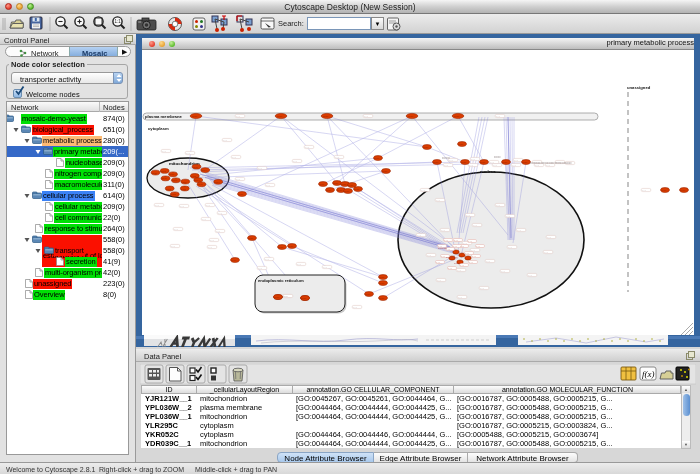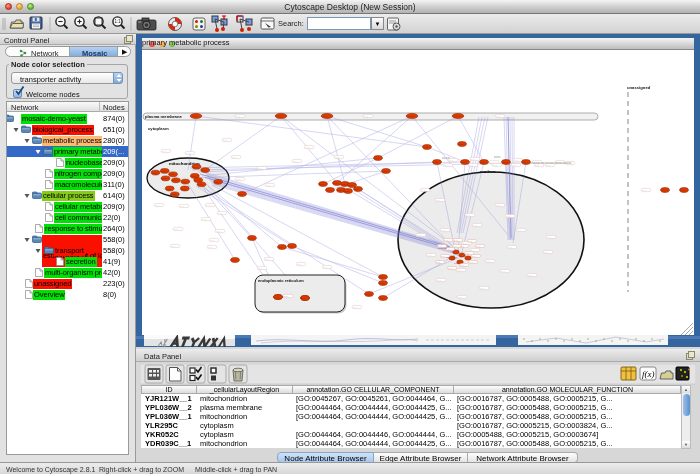--- a/index.html
+++ b/index.html
@@ -230,21 +230,21 @@
 </div>
 <div style="position:absolute;left:0;top:88px;width:122px;height:11px;">
 <svg style="position:absolute;left:17px;top:3px" width="6" height="6">
           <path d="M0.5 1 L5.5 1 L3 5 z" fill="#555"></path>
         </svg>
 <svg style="position:absolute;left:25px;top:1px" width="10" height="8">
           <rect x="0.5" y="2" width="9" height="5.5" rx="1" fill="#5b87b5" stroke="#2d5a85" stroke-width="0.7"></rect>
           <rect x="0.5" y="1" width="4.5" height="2" rx="0.8" fill="#5b87b5" stroke="#2d5a85" stroke-width="0.7"></rect>
           <rect x="1.2" y="3" width="7.6" height="1.5" fill="#86aacc"></rect>
         </svg>
-<span style="position:absolute;left:35px;top:0.5px;max-width:60px;overflow:hidden;white-space:nowrap;background:#84cc16;color:#000;padding:0 1px;display:inline-block;height:10px;line-height:10px;letter-spacing:-0.1px">cellular process</span>
+<span style="position:absolute;left:35px;top:0.5px;max-width:60px;overflow:hidden;white-space:nowrap;background:#3b82f6;color:#000;padding:0 1px;display:inline-block;height:10px;line-height:10px;letter-spacing:-0.1px">cellular process</span>
 <span style="position:absolute;left:96px;top:0.5px;color:#000;line-height:10px">614(0)</span>
 </div>
 <div style="position:absolute;left:0;top:99px;width:122px;height:11px;">
 <svg style="position:absolute;left:38px;top:1px" width="8" height="9">
           <path d="M0.5 0.5 h4.5 l2.5 2.5 v5.5 h-7 z" fill="#fff" stroke="#888" stroke-width="0.7"></path>
           <path d="M5 0.5 v2.5 h2.5" fill="none" stroke="#888" stroke-width="0.7"></path>
         </svg>
 <span style="position:absolute;left:47px;top:0.5px;max-width:48px;overflow:hidden;white-space:nowrap;background:#00e005;color:#000;padding:0 1px;display:inline-block;height:10px;line-height:10px;letter-spacing:-0.1px">cellular metabo</span>
 <span style="position:absolute;left:96px;top:0.5px;color:#000;line-height:10px">209(0)</span>
 </div>
@@ -323,21 +323,21 @@
   </div>
 </div>
 
 <div class="abs" style="left:136px;top:34px;width:564px;height:312px;background:#35659f">
 
   <div class="abs" style="left:3px;top:0px;width:558px;height:302px;background:#35659f">
     <div class="abs" style="left:3px;top:4px;width:552px;height:12px;background:linear-gradient(#f4f4f4,#bdbdbd);border-bottom:1px solid #888">
       <div class="abs" style="left:7px;top:3px;width:6px;height:6px;border-radius:50%;background:radial-gradient(circle at 35% 30%,#ff9a8a,#e33d2c 70%)"></div>
       <div class="abs" style="left:17px;top:3px;width:6px;height:6px;border-radius:50%;background:radial-gradient(circle at 35% 30%,#ffd98a,#e8a233 70%)"></div>
       <div class="abs" style="left:27px;top:3px;width:6px;height:6px;border-radius:50%;background:radial-gradient(circle at 35% 30%,#c4f09a,#5dbb2d 70%)"></div>
-      <div class="abs" style="left:0;top:0;width:552px;text-align:left;font-size:7.5px;color:#111">primary metabolic process</div>
+      <div class="abs" style="left:0;top:0;width:552px;text-align:right;font-size:7.5px;color:#111">primary metabolic process</div>
     </div>
     <div class="abs" style="left:3px;top:16px;width:552px;height:286px;background:#fff">
 <svg width="552" height="286" viewBox="0 0 552 286" style="position:absolute;left:0;top:0">
 <ellipse cx="349" cy="190" rx="93" ry="68" fill="#ececec" stroke="#111" stroke-width="1.6"></ellipse>
 <ellipse cx="46" cy="128" rx="41" ry="20" fill="#ececec" stroke="#111" stroke-width="1.3"></ellipse>
 <rect x="1" y="63" width="455" height="7" rx="3.5" fill="#f1f1f1" stroke="#999" stroke-width="0.8"></rect>
 <line x1="486" y1="42" x2="486" y2="242" stroke="#aaa" stroke-width="1.4" stroke-dasharray="5,4"></line>
 <g stroke="#8585d8" stroke-width="0.55" opacity="0.6">
 <line x1="62.0" y1="122.0" x2="306.0" y2="195.0"></line>
 <line x1="63.0" y1="123.4" x2="306.9" y2="196.0"></line>

